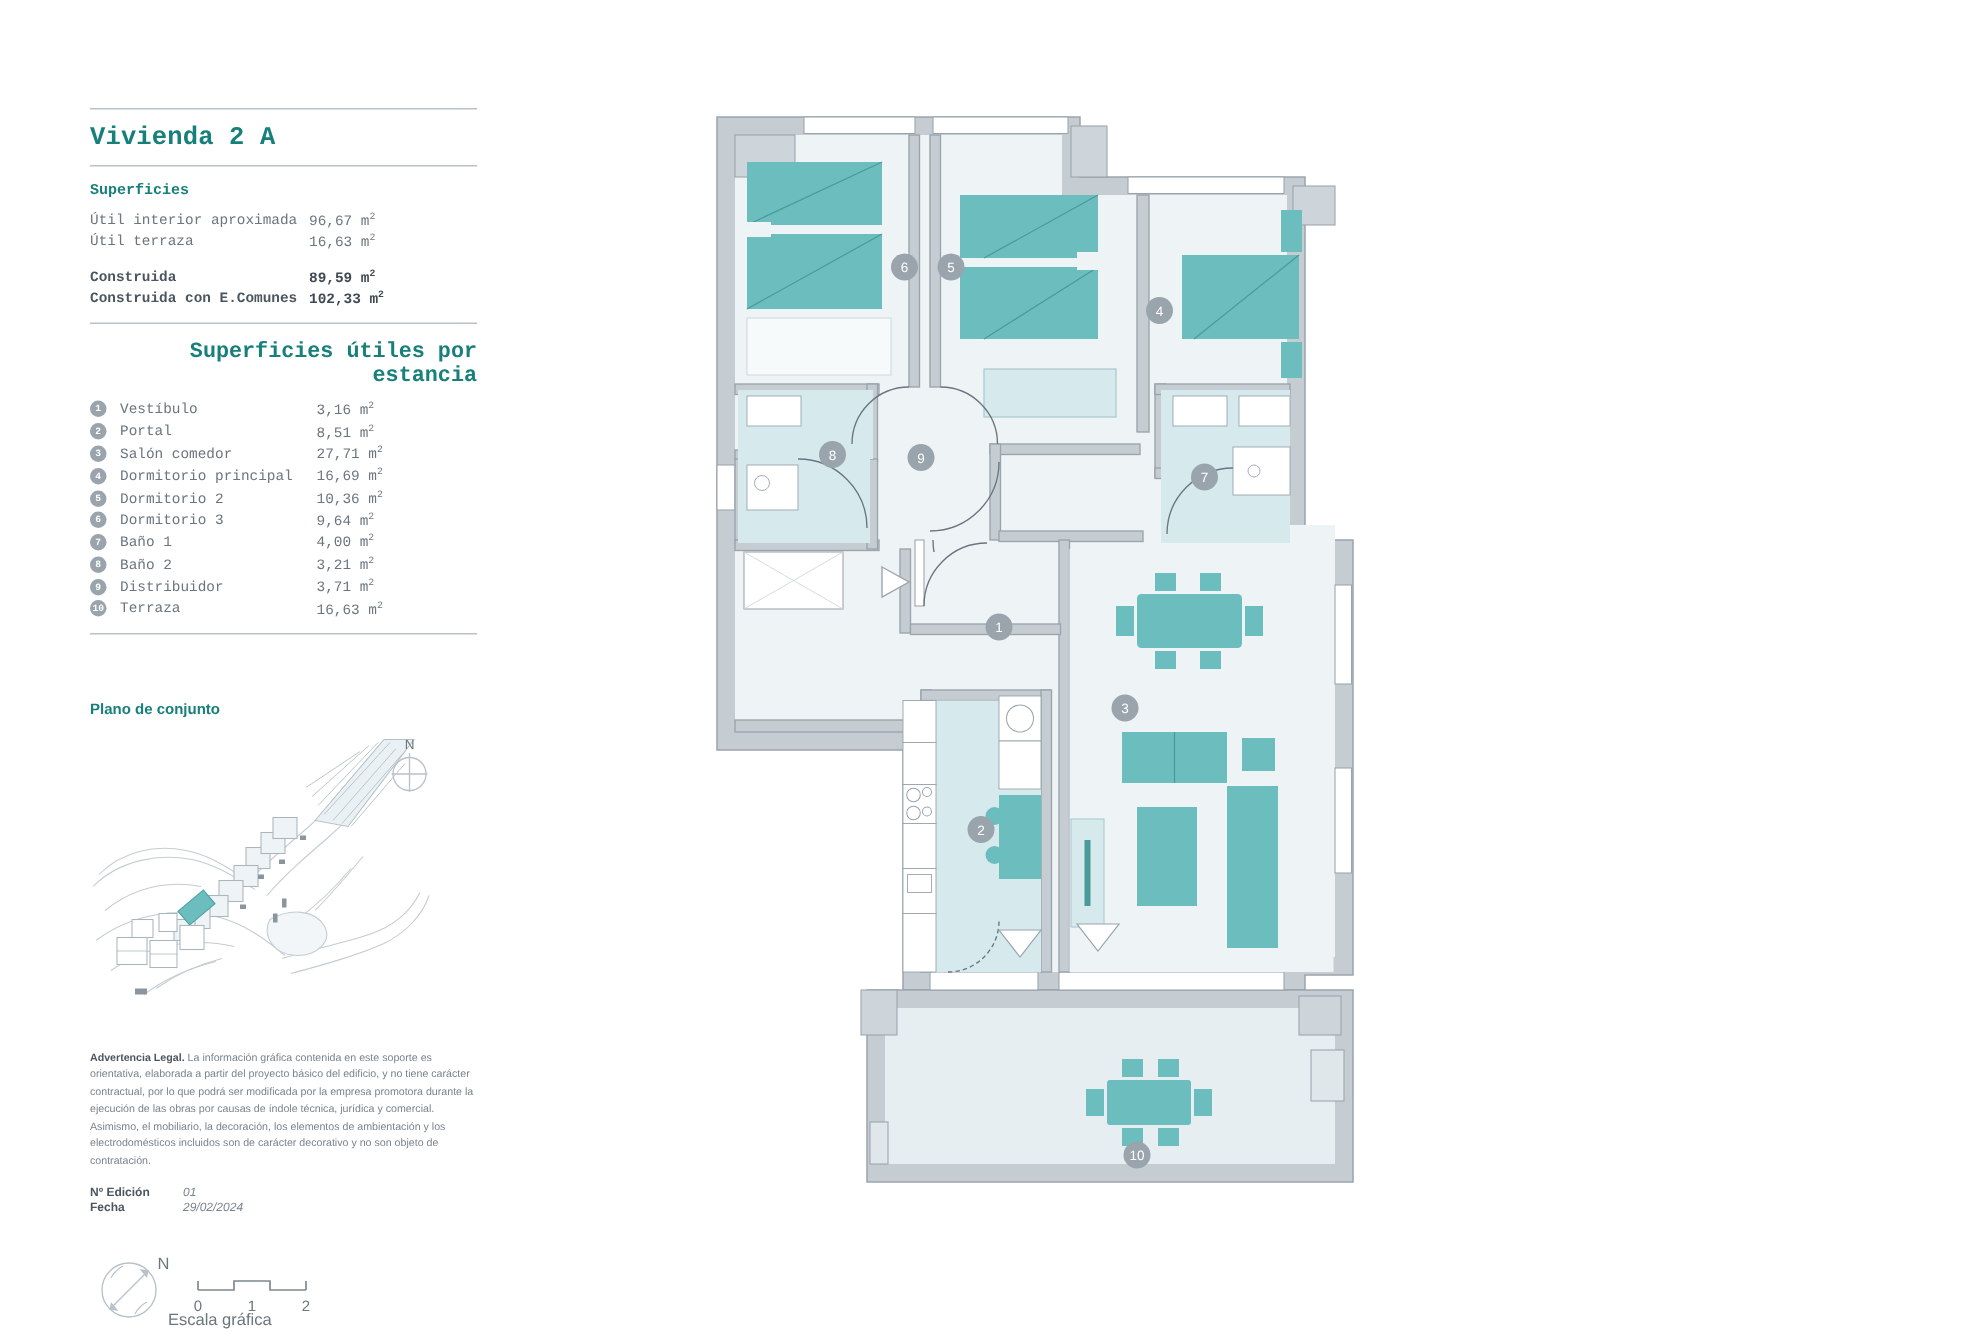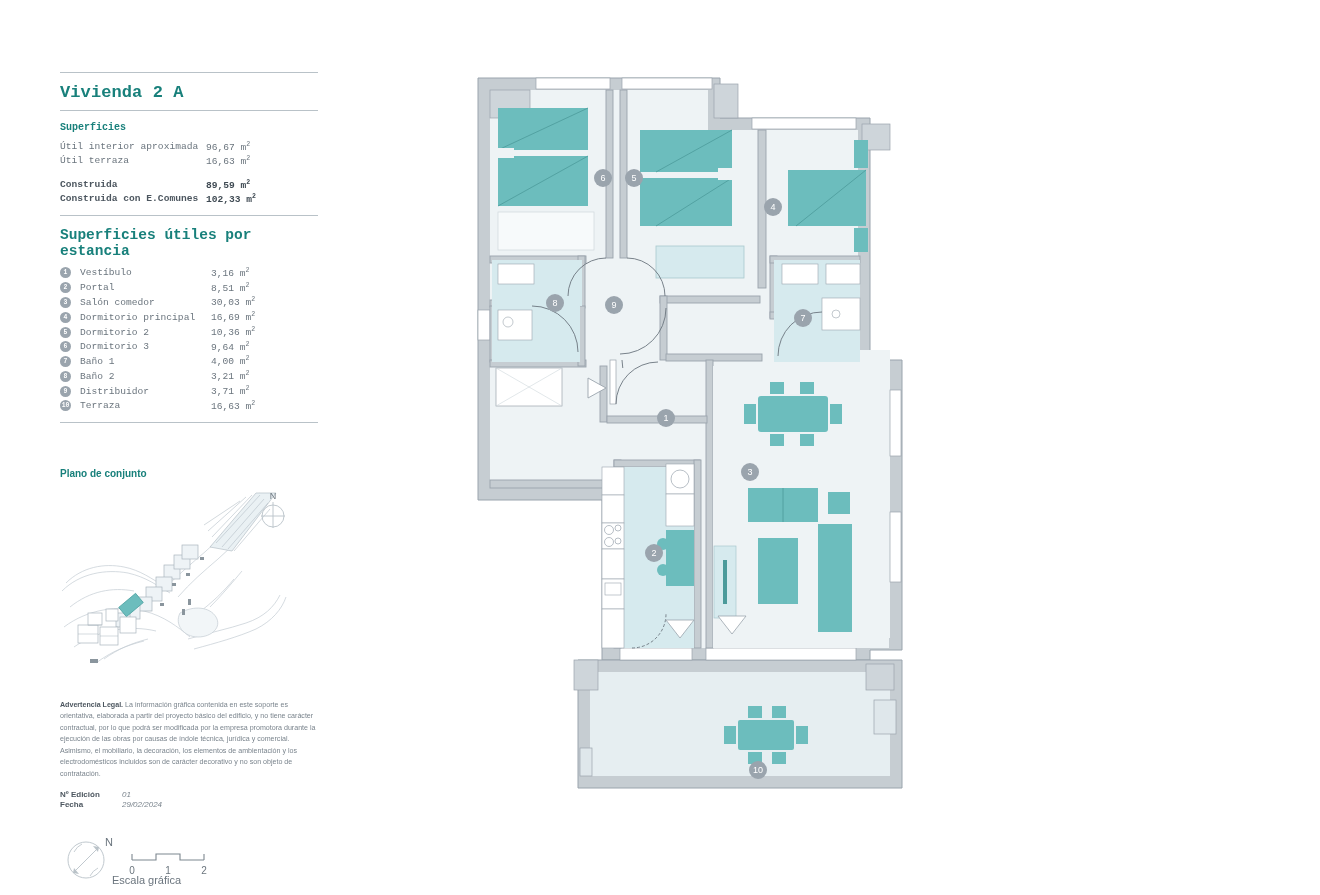--- a/index.html
+++ b/index.html
@@ -15,21 +15,21 @@
   .rule{height:1px;background:#b9c2c8;width:100%;}
 
   h1.title{
     font-size:17px;font-weight:bold;color:#18807b;
     margin:10px 0 8px 0;letter-spacing:.1px;
   }
   h2.sec{
     font-size:10px;font-weight:bold;color:#18807b;
     margin:11px 0 7px 0;
   }
-  h2.sec.small{font-size:14.5px;}
+  h2.sec.small{font-size:14.5px;text-align:right;}
 
   table.kv{border-collapse:collapse;width:100%;font-size:9.6px;}
   table.kv td{padding:1.1px 0;vertical-align:top;}
   td.k{width:146px;font-weight:bold;color:#4c565f;}
   td.kn{width:146px;font-weight:normal;color:#6b757e;}
   td.v{color:#6b757e;}
   td.vb{color:#3f4a53;font-weight:bold;}
 
   .sup{font-size:.68em;vertical-align:super;}
 
@@ -122,21 +122,21 @@
           <span class="rarea"><span>3,16 m</span><span class="sup">2</span></span>
         </li>
         <li>
           <span class="num">2</span>
           <span class="rname">Portal</span>
           <span class="rarea"><span>8,51 m</span><span class="sup">2</span></span>
         </li>
         <li>
           <span class="num">3</span>
           <span class="rname">Salón comedor</span>
-          <span class="rarea"><span>30,03 m</span><span class="sup">2</span></span>
+          <span class="rarea"><span>27,71 m</span><span class="sup">2</span></span>
         </li>
         <li>
           <span class="num">4</span>
           <span class="rname">Dormitorio principal</span>
           <span class="rarea"><span>16,69 m</span><span class="sup">2</span></span>
         </li>
         <li>
           <span class="num">5</span>
           <span class="rname">Dormitorio 2</span>
           <span class="rarea"><span>10,36 m</span><span class="sup">2</span></span>

